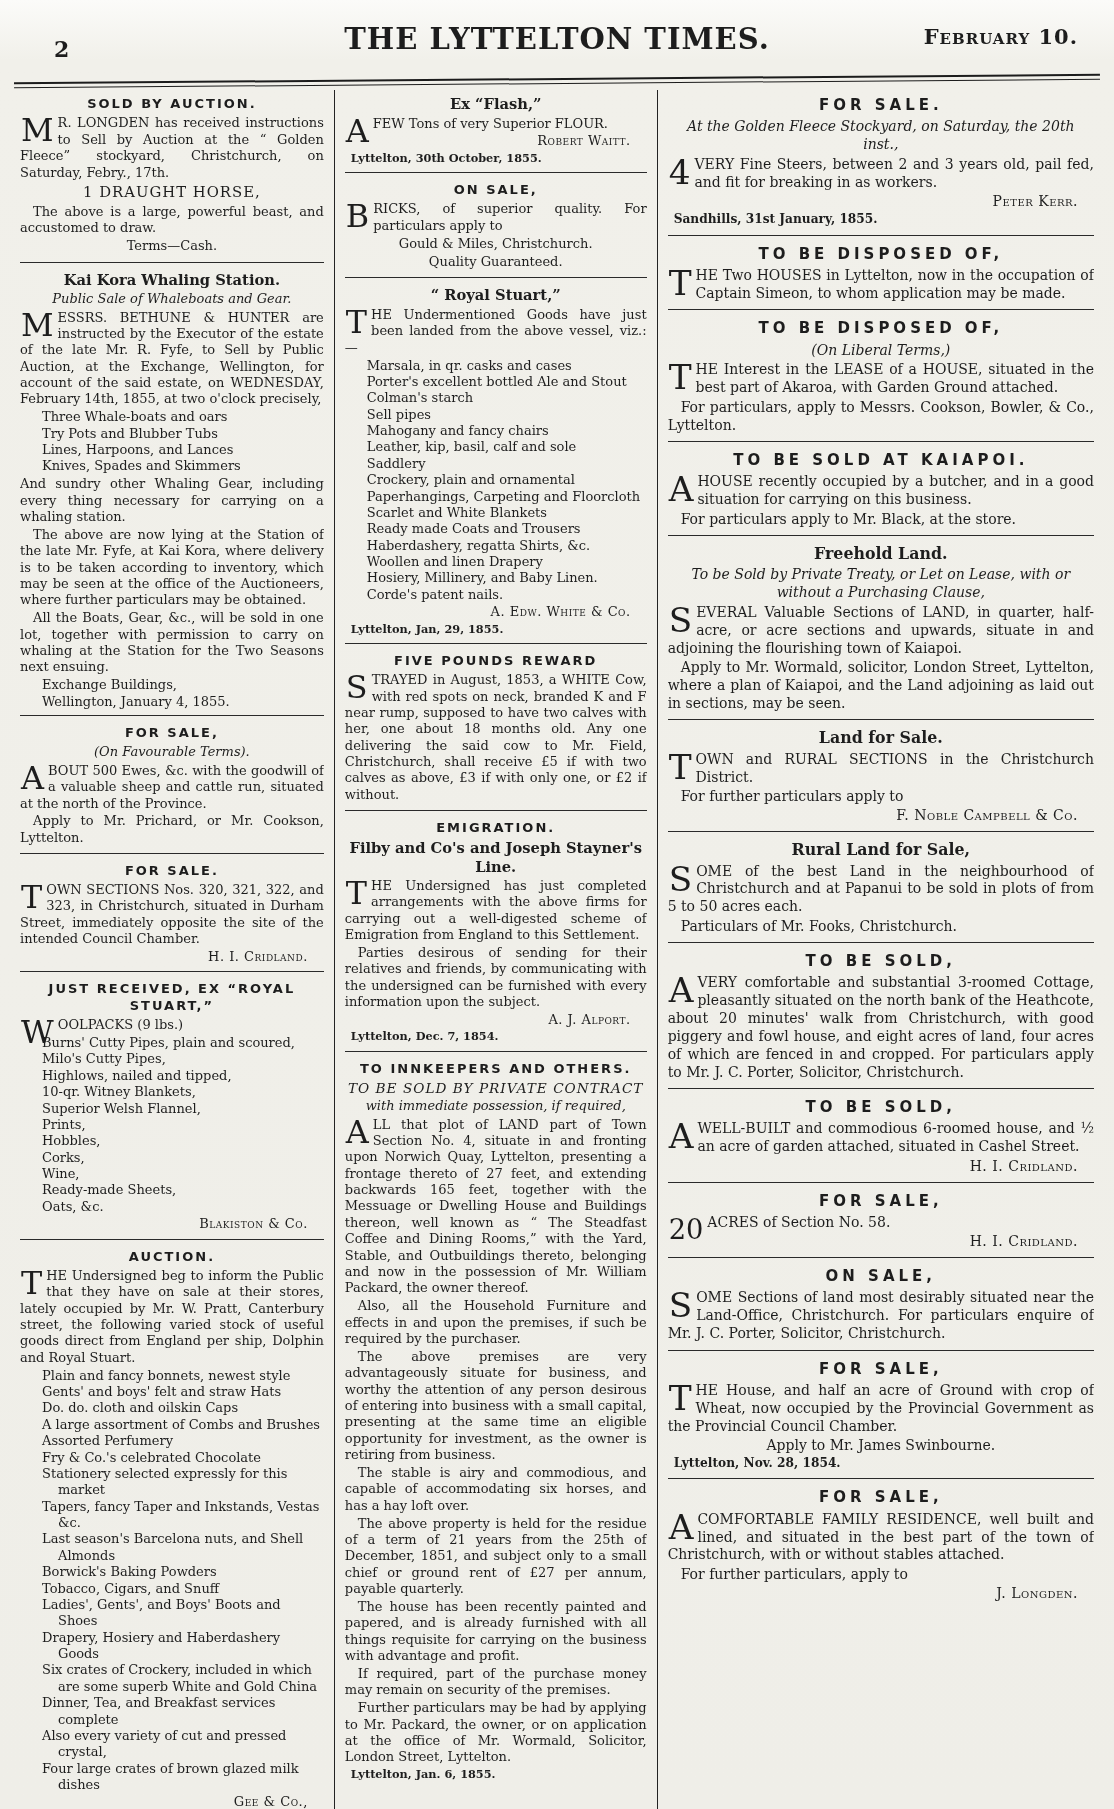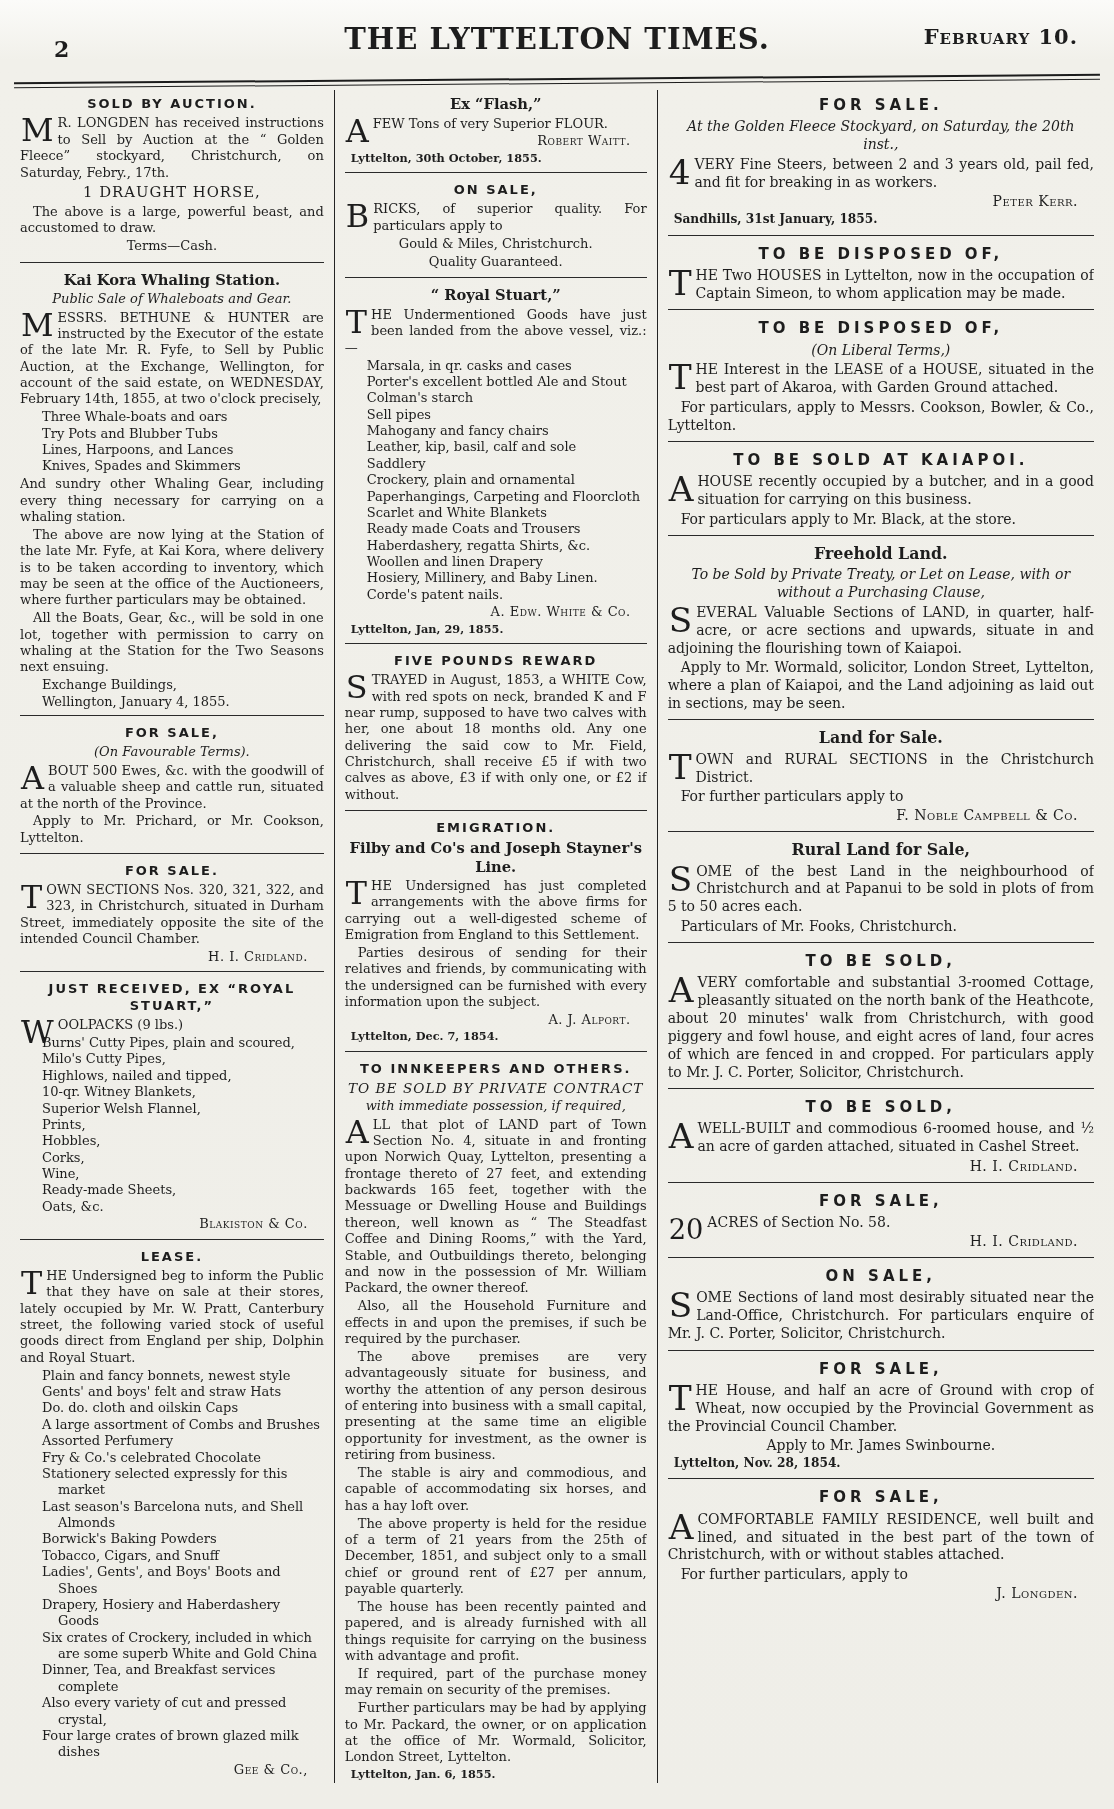--- a/index.html
+++ b/index.html
@@ -103,30 +103,31 @@
             <div class="li">Hobbles,</div>
             <div class="li">Corks,</div>
             <div class="li">Wine,</div>
             <div class="li">Ready-made Sheets,</div>
             <div class="li">Oats, &amp;c.</div>
           </div>
           <div class="sig">Blakiston &amp; Co.</div>
         </div>
         <div class="rule"></div>
         <div class="section">
-          <div class="h1">LEASE.</div>
+          <div class="h1">AUCTION.</div>
           <p class="para dc"><span class="cap">T</span><span>HE Undersigned beg to inform the Public that they have on sale at their stores, lately occupied by Mr. W. Pratt, Canterbury street, the following varied stock of useful goods direct from England per ship, Dolphin and Royal Stuart.</span></p>
           <div class="ls">
             <div class="li">Plain and fancy bonnets, newest style</div>
             <div class="li">Gents' and boys' felt and straw Hats</div>
             <div class="li">Do.  do.    cloth and oilskin Caps</div>
             <div class="li">A large assortment of Combs and Brushes</div>
             <div class="li">Assorted Perfumery</div>
             <div class="li">Fry &amp; Co.'s celebrated Chocolate</div>
             <div class="li">Stationery selected expressly for this market</div>
+            <div class="li">Tapers, fancy Taper and Inkstands, Vestas &amp;c.</div>
             <div class="li">Last season's Barcelona nuts, and Shell Almonds</div>
             <div class="li">Borwick's Baking Powders</div>
             <div class="li">Tobacco, Cigars, and Snuff</div>
             <div class="li">Ladies', Gents', and Boys' Boots and Shoes</div>
             <div class="li">Drapery, Hosiery and Haberdashery Goods</div>
             <div class="li">Six crates of Crockery, included in which are some superb White and Gold China</div>
             <div class="li">Dinner, Tea, and Breakfast services complete</div>
             <div class="li">Also every variety of cut and pressed crystal,</div>
             <div class="li">Four large crates of brown glazed milk dishes</div>
           </div>

